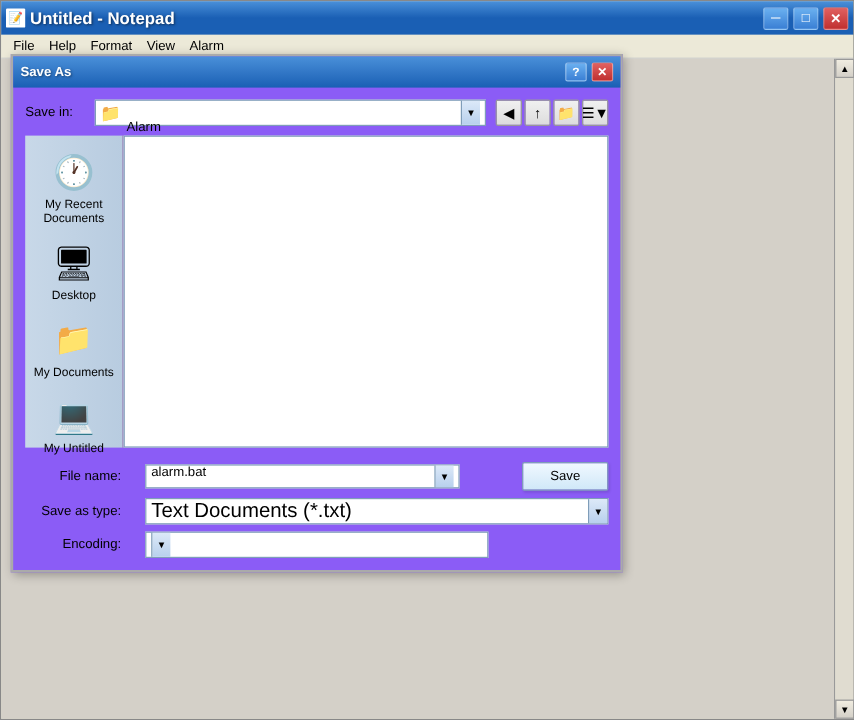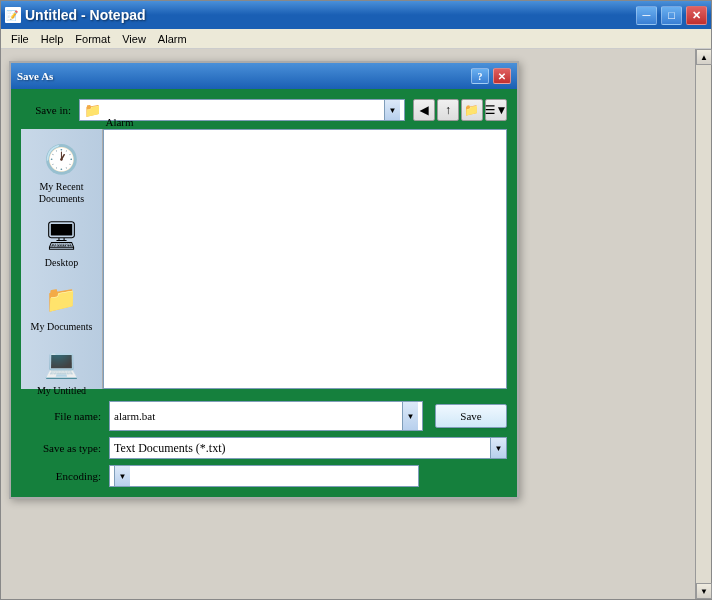--- a/index.html
+++ b/index.html
@@ -88,27 +88,26 @@
       top: 48px;
       left: 0;
       right: 0;
       bottom: 0;
       background: #d4d0c8;
     }
 
     
     .dialog {
       position: absolute;
-      top: 60px;
+      top: 44px;
       left: 8px;
       width: 510px;
-      background: #15803d;
+      background: #8b5cf6;
       border: 2px solid #aaa;
       box-shadow: 2px 2px 8px rgba(0,0,0,0.3);
-      font-family: Liberation Serif, serif;
     }
 
     
     .dialog-title-bar {
       height: 26px;
       background: linear-gradient(to bottom, #4a90d9 0%, #1a5fb4 100%);
       display: flex;
       align-items: center;
       padding: 0 6px;
       gap: 4px;
@@ -147,21 +146,20 @@
     
     .save-in-row {
       display: flex;
       align-items: center;
       gap: 8px;
     }
     .save-in-label {
       font-size: 11px;
       color: #000;
       width: 50px;
-      text-align: right;
     }
     .save-in-combo {
       flex: 1;
       height: 22px;
       background: white;
       border: 1px solid #7f9db9;
       display: flex;
       align-items: center;
       padding: 0 4px;
       gap: 4px;
@@ -254,54 +252,53 @@
     
     .bottom-form {
       display: flex;
       flex-direction: column;
       gap: 6px;
       padding-top: 4px;
     }
     .form-row {
       display: flex;
       align-items: center;
-      gap: 8px;
+      gap: 20px;
     }
     .form-label {
       font-size: 11px;
       color: #000;
       width: 80px;
       text-align: right;
     }
     .form-input {
       flex: 1;
-      height: 30px;
+      height: 20px;
       background: white;
       border: 1px solid #7f9db9;
       display: flex;
-      align-items: center;
       padding: 0 4px;
       cursor: text;
     }
     .form-input-text {
       font-size: 11px;
       flex: 1;
     }
     .form-combo {
       flex: 1;
       height: 22px;
       background: white;
       border: 1px solid #7f9db9;
       display: flex;
       align-items: center;
       padding: 0 0 0 4px;
       cursor: pointer;
     }
     .form-combo-text {
-      font-size: 12px;
+      font-size: 17px;
       flex: 1;
     }
     .action-buttons {
       display: flex;
       flex-direction: column;
       gap: 4px;
       margin-left: 4px;
     }
     .action-btn {
       width: 72px;
@@ -312,20 +309,21 @@
       display: flex;
       align-items: center;
       justify-content: center;
       cursor: pointer;
       font-size: 11px;
       box-shadow: 1px 1px 2px rgba(0,0,0,0.1);
     }
     .action-btn.primary {
       background: linear-gradient(to bottom, #f0f8ff, #d0e8f8);
       border-color: #7f9db9;
+      margin-left: 28px;
     }
 
     
     .scrollbar {
       position: absolute;
       right: 0;
       top: 48px;
       bottom: 0;
       width: 16px;
       background: #d4d0c8;

